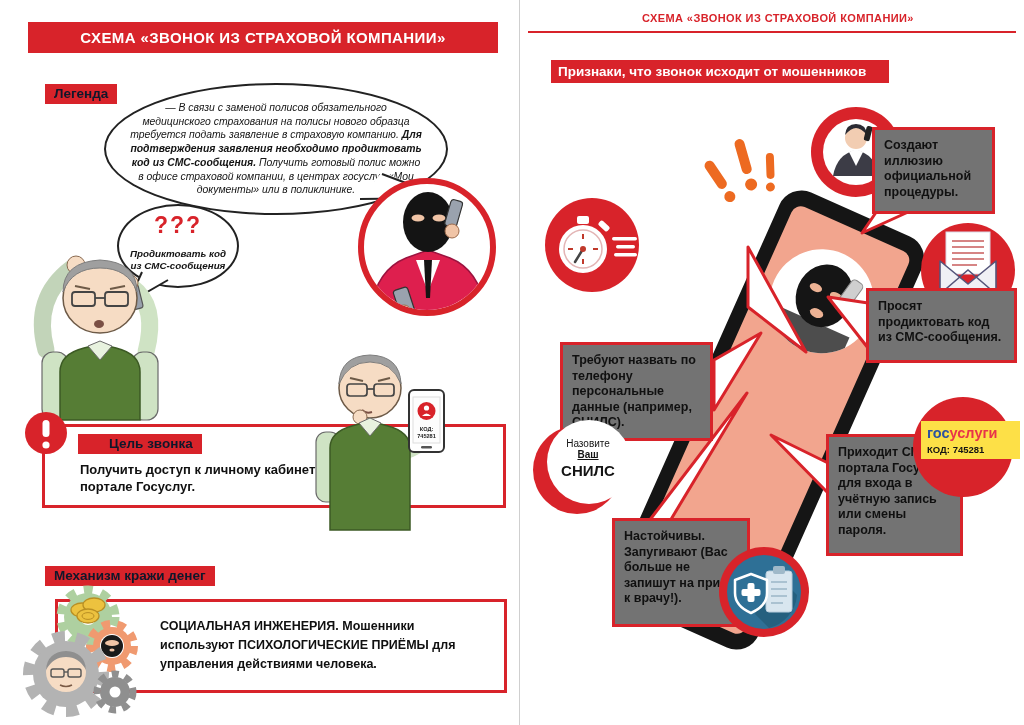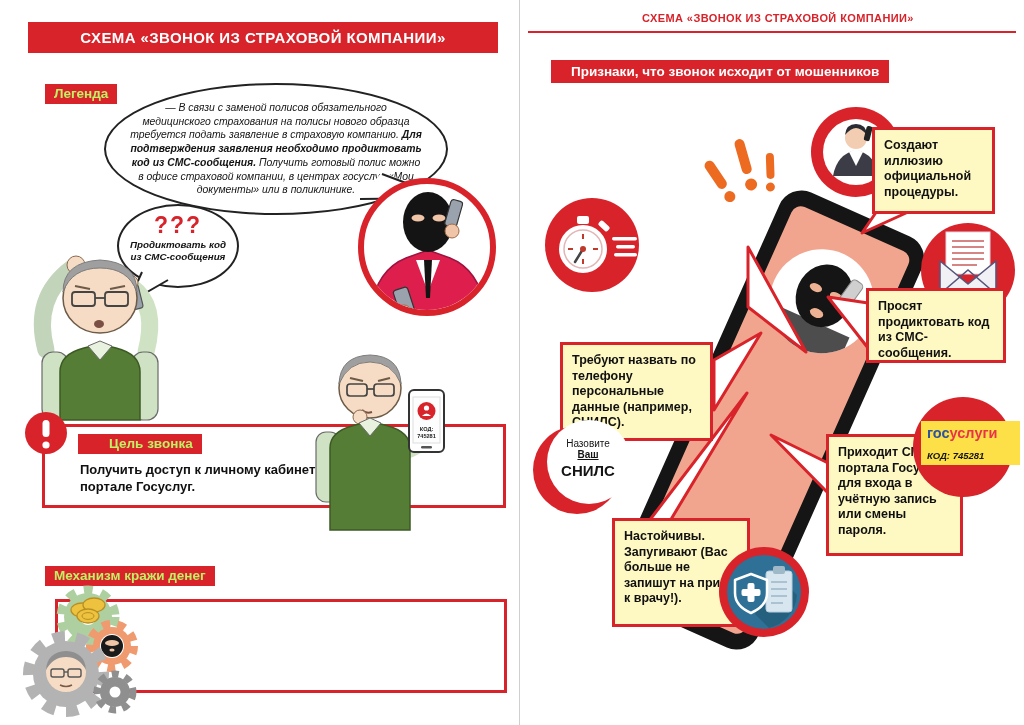--- a/index.html
+++ b/index.html
@@ -3,63 +3,63 @@
 <meta charset="utf-8">
 <style>
   :root{
     --red:#d8232a;
     --orange:#ed6a21;
     --ink:#101010;
   }
   html,body{margin:0;padding:0;background:#fff;}
   body{font-family:"Liberation Sans",sans-serif;}
   #poster{position:relative;width:1024px;height:725px;background:#fff;overflow:hidden;}
-  .red-label{position:absolute;background:var(--red);color:#bef264;font-weight:bold;
+  .red-label{position:absolute;background:var(--red);color:#0f172a;font-weight:bold;
     font-size:13.5px;padding:2px 9px 3px;z-index:2;white-space:nowrap;}
   .banner-main{position:absolute;left:28px;top:22px;width:470px;height:31px;background:var(--red);
     color:#fff;font-weight:bold;font-size:15px;letter-spacing:.4px;text-align:center;line-height:31px;z-index:2;}
   .bubble{position:absolute;background:#fff;border:2px solid #222;border-radius:50%;
     text-align:center;color:#141414;z-index:1;}
   .bubble-script{left:104px;top:83px;width:344px;height:132px;font-size:10.4px;font-style:italic;
     display:flex;align-items:center;justify-content:center;padding:10px 24px;box-sizing:border-box;line-height:1.32;}
   .bubble-q{left:117px;top:204px;width:122px;height:84px;padding:6px 10px;box-sizing:border-box;z-index:1;}
   .q-marks{color:var(--red);font-weight:bold;font-size:23px;letter-spacing:2px;line-height:1;margin-top:2px;}
-  .q-text{font-size:9.8px;font-weight:bold;font-style:italic;line-height:1.25;margin-top:2px;}
+  .q-text{font-size:9.8px;font-weight:bold;font-style:italic;line-height:1.25;margin-top:11px;}
   .frame{position:absolute;background:#fff;border:3px solid var(--red);box-sizing:border-box;z-index:1;}
   .goal-box{left:42px;top:424px;width:464px;height:84px;}
   .goal-label{left:78px;top:434px;padding-left:31px;}
   .goal-text{position:absolute;left:80px;top:462px;width:300px;font-weight:bold;font-size:13px;
     line-height:1.3;color:var(--ink);z-index:2;}
   .mech-label{left:45px;top:566px;}
   .mech-box{left:55px;top:599px;width:452px;height:94px;}
   .mech-text{position:absolute;left:160px;top:617px;width:330px;font-weight:bold;font-size:12.5px;
     line-height:1.5;color:var(--ink);z-index:2;}
   .right-header{position:absolute;left:540px;top:12px;width:476px;text-align:center;color:var(--red);
     font-weight:bold;font-size:11px;letter-spacing:.4px;z-index:2;}
   .right-hr{position:absolute;left:528px;top:31px;width:488px;height:2px;background:var(--red);z-index:2;}
   .banner-signs{position:absolute;left:551px;top:60px;width:338px;height:23px;background:var(--red);
-    color:#fff;font-weight:bold;font-size:13.5px;line-height:23px;padding-left:20px;box-sizing:border-box;z-index:2;}
-  .callout{position:absolute;background:#fef9c3;border:3px solid var(--red);font-weight:bold;font-size:12.5px;
+    color:#fff;font-weight:bold;font-size:13.5px;line-height:23px;padding-left:7px;box-sizing:border-box;z-index:2;}
+  .callout{position:absolute;background:#737373;border:3px solid var(--red);font-weight:bold;font-size:12.5px;
     line-height:1.24;color:var(--ink);padding:8px 9px;box-sizing:border-box;z-index:2;}
   .co-0{left:872px;top:127px;width:123px;height:87px;}
   .co-1{left:610px;top:222px;width:137px;height:113px;}
-  .co-2{left:866px;top:288px;width:140px;height:75px;}
+  .co-2{left:866px;top:288px;width:151px;height:75px;}
   .co-3{left:560px;top:342px;width:153px;height:99px;}
   .co-4{left:826px;top:434px;width:137px;height:122px;}
   .co-5{left:612px;top:518px;width:138px;height:109px;}
   .snils-text{position:absolute;left:546px;top:438px;width:84px;text-align:center;z-index:4;color:#141414;}
   .snils-l1{font-size:10px;font-weight:normal;}
   .snils-l2{font-size:10px;font-weight:bold;text-decoration:underline;}
   .snils-l3{font-size:15px;font-weight:bold;margin-top:2px;text-align:center;}
   .gos-badge{position:absolute;left:921px;top:421px;width:99px;background:#fde047;padding:5px 6px 4px;
     box-sizing:border-box;z-index:4;}
   .gos-logo{font-size:14.5px;font-weight:bold;line-height:1;}
   .gos-blue{color:#2d52a0;}
   .gos-red{color:#e8334a;}
-  .gos-code{font-size:9.5px;font-weight:bold;color:#141414;margin-top:9px;font-style:italic;}
+  .gos-code{font-size:9.5px;font-weight:bold;color:#141414;margin-top:3px;}
   .divider{position:absolute;left:519px;top:0;width:1px;height:725px;background:#cfcfcf;z-index:0;}
   svg{position:absolute;pointer-events:none;}
   #left-art{left:0;top:0;z-index:5;}
   #right-art{left:519px;top:0;z-index:1;}
   #right-art-top{left:519px;top:0;z-index:3;}
 </style>
 </head>
 <body>
 
 <div id="poster">
@@ -79,20 +79,21 @@
     <div class="q-marks">???</div>
     <div class="q-text">Продиктовать код из СМС-сообщения</div>
   </div>
 
   <div class="frame goal-box"></div>
   <div class="red-label goal-label">Цель звонка</div>
   <div class="goal-text">Получить доступ к личному кабинету на портале Госуслуг.</div>
 
   <div class="red-label mech-label">Механизм кражи денег</div>
   <div class="frame mech-box"></div>
+  <div class="mech-text">СОЦИАЛЬНАЯ ИНЖЕНЕРИЯ. Мошенники используют ПСИХОЛОГИЧЕСКИЕ ПРИЁМЫ для управления действиями человека.</div>
 
   <svg id="left-art" width="519" height="725" viewBox="0 0 519 725">
 
     <polygon points="382,172 446,198 358,200" fill="#fff"></polygon>
     <path d="M382,174 L446,198 L360,199" fill="none" stroke="#222" stroke-width="2"></path>
 
     <polygon points="142,270 170,279 128,303" fill="#fff"></polygon>
     <path d="M142,272 L128,303 L168,280" fill="none" stroke="#222" stroke-width="2"></path>
 
     <g>

